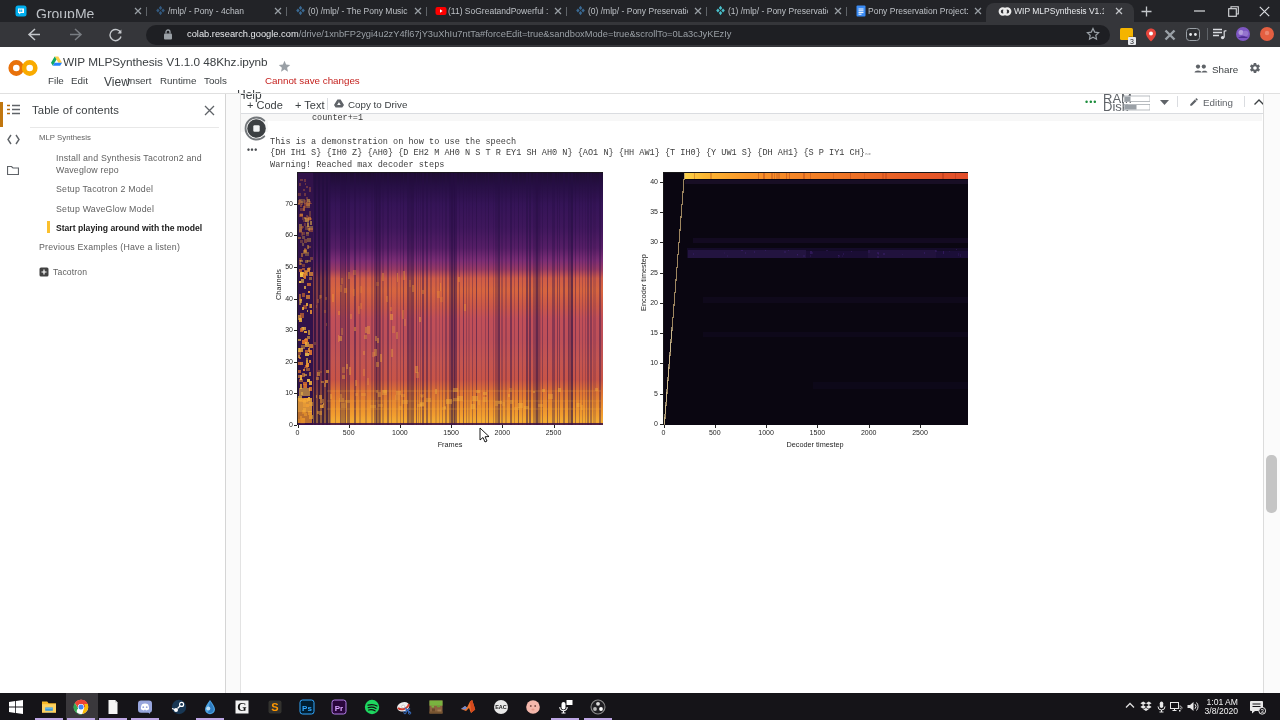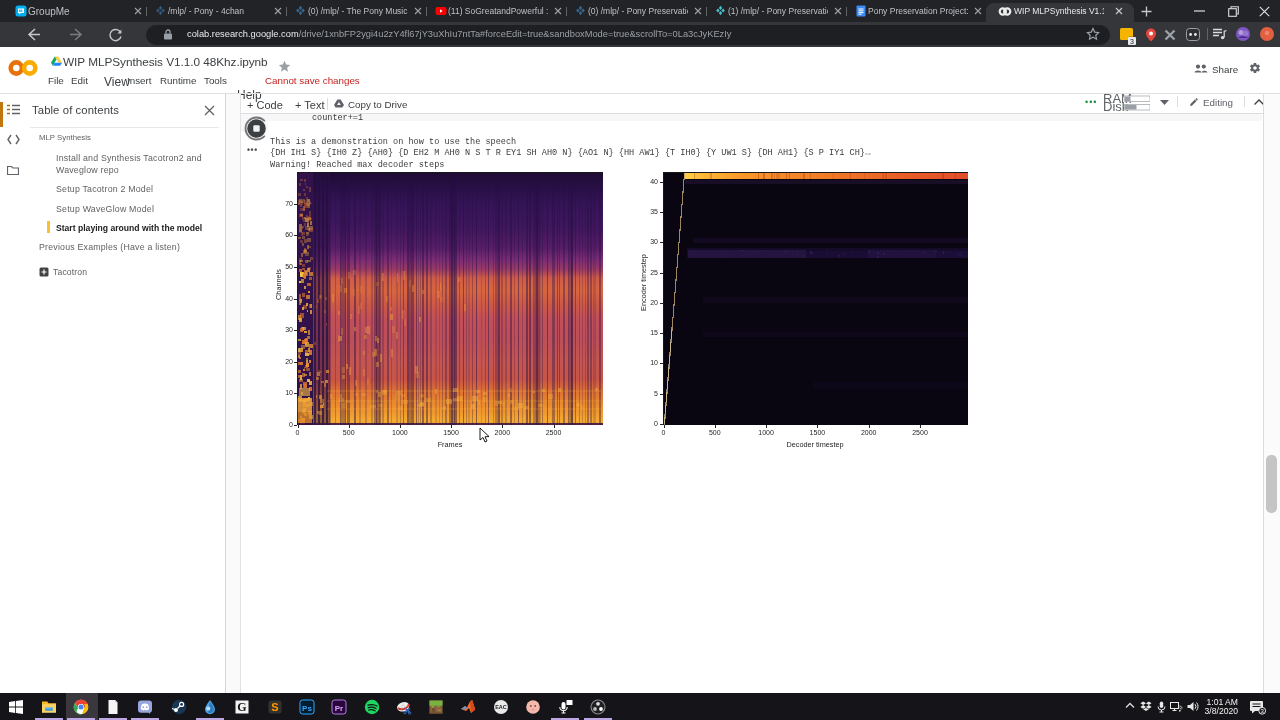--- a/index.html
+++ b/index.html
@@ -13,21 +13,21 @@
 <div class="abs" style="left:566px;top:7px;width:1px;height:9px;background:#5f6368"></div>
 <div class="abs" style="left:706px;top:7px;width:1px;height:9px;background:#5f6368"></div>
 <div class="abs" style="left:846px;top:7px;width:1px;height:9px;background:#5f6368"></div>
 <div class="abs" style="left:986px;top:3px;width:148px;height:19px;background:#35363a;border-radius:8px 8px 0 0"></div>
 <div class="abs" style="left:8px;top:0;width:140px;height:22px">
     <svg class="abs" style="left:7px;top:5px" width="12" height="12">
       <rect x="0.5" y="0.5" width="11" height="11" rx="2.5" fill="#00aff0"></rect>
       <path d="M3 3.5 h6 v4.5 h-3.2 l-1.6 1.6 v-1.6 h-1.2 z" fill="#fff"></path>
       <path d="M4.6 4.6 v2.2 M6.6 4.6 v2.2 M3.9 5.2 h3.5 M3.9 6.3 h3.5" stroke="#00aff0" stroke-width="0.7"></path>
     </svg>
-    <div class="abs" style="left:20px;top:6px;width:100px;height:12px;overflow:hidden;font-size:10px;color:#bdc1c6;white-space:nowrap">GroupMe</div>
+    <div class="abs" style="left:28px;top:6px;width:100px;height:12px;overflow:hidden;font-size:14px;color:#bdc1c6;white-space:nowrap">GroupMe</div>
     <svg class="abs" style="left:125px;top:6px" width="10" height="10">
       <path d="M2 2 L8 8 M8 2 L2 8" stroke="#9aa0a6" stroke-width="1.2"></path>
     </svg>
   </div>
 <div class="abs" style="left:148px;top:0;width:140px;height:22px">
     <svg class="abs" style="left:7px;top:5px" width="11" height="11">
       <g transform="translate(5.5,5.5)" opacity="1.0">
         <path d="M0 -2.1 L1.7 0 L0 2.1 L-1.7 0 Z" transform="translate(0,-2.6)" fill="#335a80"></path>
         <path d="M0 -2.1 L1.7 0 L0 2.1 L-1.7 0 Z" transform="translate(-2.6,0)" fill="#335a80"></path>
         <path d="M0 -2.1 L1.7 0 L0 2.1 L-1.7 0 Z" transform="translate(2.6,0)" fill="#335a80"></path>

